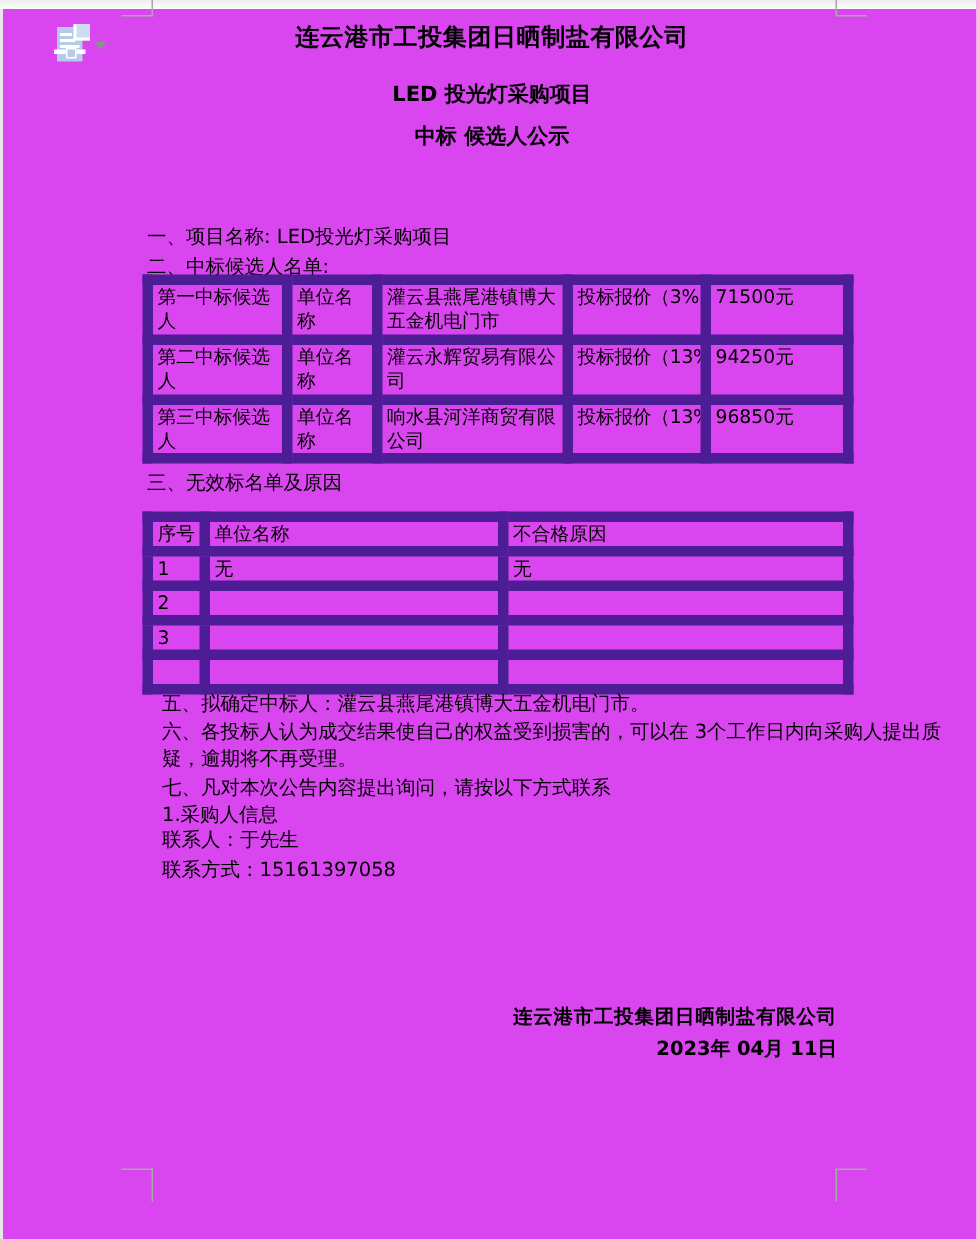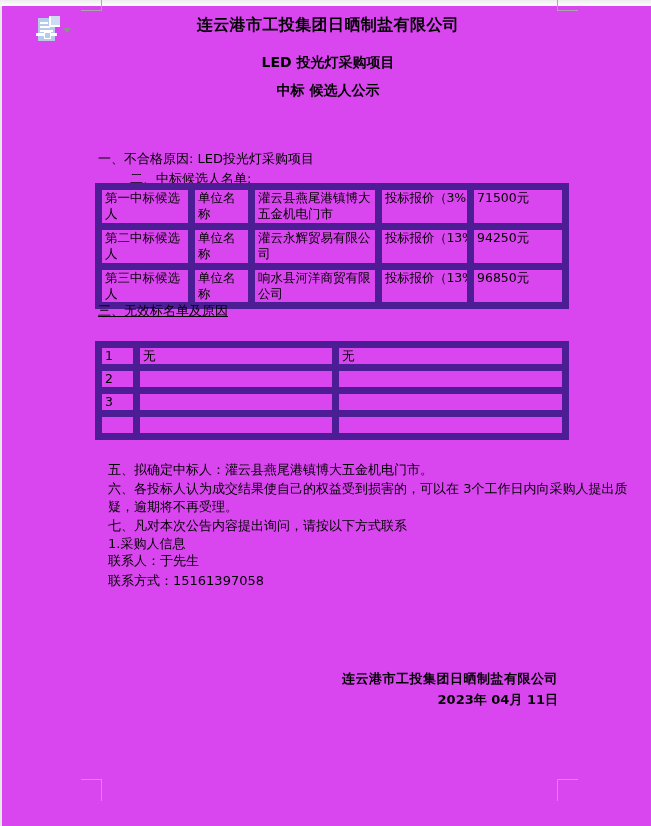--- a/index.html
+++ b/index.html
@@ -32,22 +32,22 @@
                 border-left:4px solid transparent; border-right:4px solid transparent;
                 border-top:5px solid #909090; }
 
   .title { position:absolute; left:98px; width:460px; text-align:center; font-weight:bold; }
   .t1 { top:15px; font-size:16px; letter-spacing:0.4px; }
   .t2 { top:54px; font-size:14px; }
   .t3 { top:82px; font-size:14px; }
 
   .para { position:absolute; left:98px; font-size:13px; line-height:18px; }
   .p-s1 { top:150px; }
-  .p-s2 { top:170px;margin-left:32px; }
-  .p-s3 { top:302px;text-decoration:underline; }
+  .p-s2 { top:170px; }
+  .p-s3 { top:314px; }
 
   table.doc { position:absolute; left:95px; border-collapse:collapse; table-layout:fixed;
               width:467px; border:2px solid #000; font-size:12.5px; }
   table.doc td { border:7px solid #4c1d95; padding:0 3px; vertical-align:top; line-height:16px; overflow:hidden; }
   table.tbl1 { top:183px; }
   table.tbl1 tr.r1 td, table.tbl1 tr.r2 td { height:33px; }
   table.tbl1 tr.r3 td { height:32px; }
   table.tbl1 td.nowrap { white-space:nowrap; letter-spacing:-0.2px; }
   table.tbl2 { top:341px; }
   table.tbl2 td { height:16px; line-height:15px; }
@@ -79,21 +79,21 @@
     <div class="l l3"></div>
     <div class="band"></div>
     <div class="knob"></div>
   </div>
   <div class="drop-arrow"></div>
 
   <div class="title t1">连云港市工投集团日晒制盐有限公司</div>
   <div class="title t2">LED 投光灯采购项目</div>
   <div class="title t3">中标 候选人公示</div>
 
-  <div class="para p-s1">一、不合格原因: LED投光灯采购项目</div>
+  <div class="para p-s1">一、项目名称: LED投光灯采购项目</div>
   <div class="para p-s2">二、中标候选人名单:</div>
 
   <table class="doc tbl1">
     <colgroup>
         <col style="width:93px">
         <col style="width:60px">
         <col style="width:127px">
         <col style="width:92px">
         <col style="width:95px">
       </colgroup>
@@ -124,20 +124,25 @@
 
   <div class="para p-s3">三、无效标名单及原因</div>
 
   <table class="doc tbl2">
     <colgroup>
         <col style="width:38px">
         <col style="width:199px">
         <col style="width:230px">
       </colgroup>
     <tbody>
+        <tr>
+      <td>序号</td>
+      <td>单位名称</td>
+      <td>不合格原因</td>
+    </tr>
     <tr>
       <td>1</td>
       <td>无</td>
       <td>无</td>
     </tr>
     <tr>
       <td>2</td>
       <td></td>
       <td></td>
     </tr>

